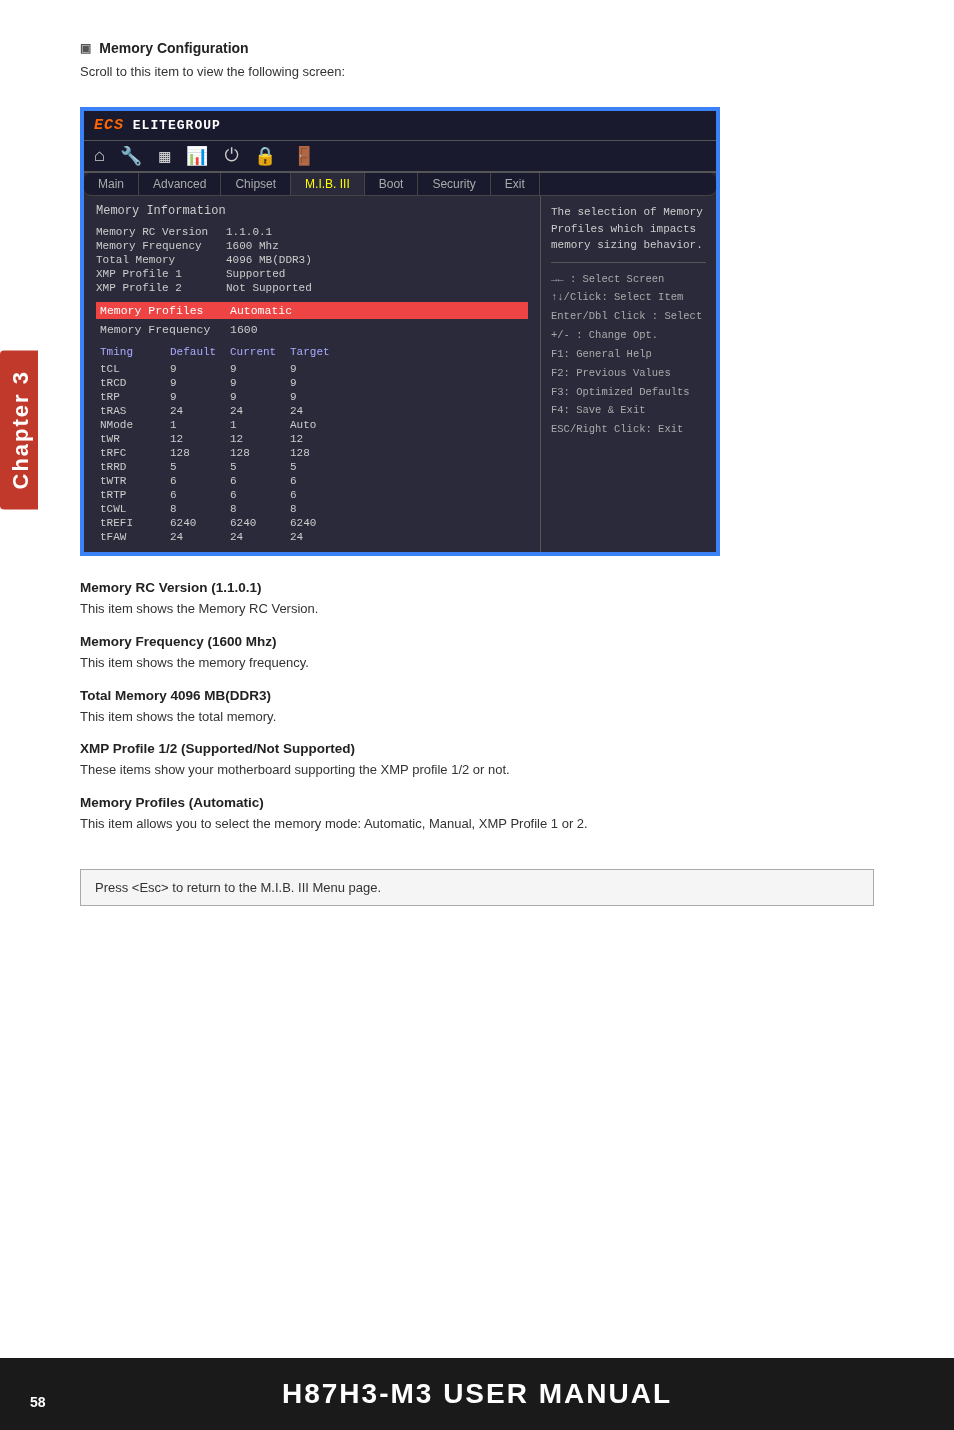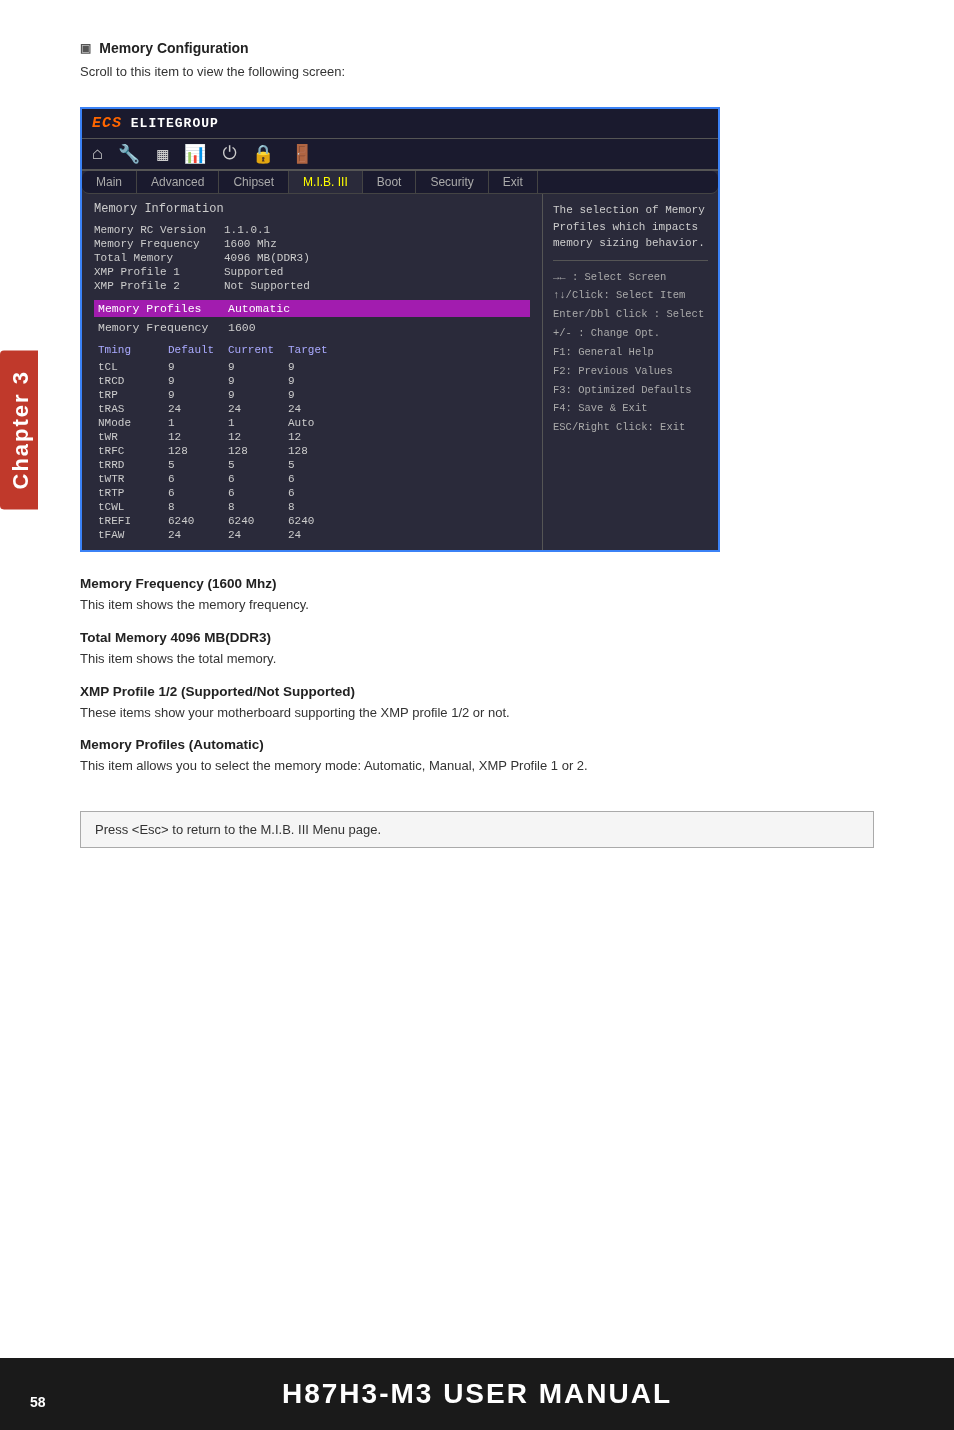--- a/index.html
+++ b/index.html
@@ -52,21 +52,21 @@
     }
 
     .scroll-text {
       font-size: 13px;
       margin-bottom: 28px;
       color: #333;
     }
 
     
     .bios-screen {
-      border: 2px solid #3b82f6;
+      border: 4px solid #3b82f6;
       background: #2a2a3a;
       width: 640px;
       margin-bottom: 24px;
       font-family: 'Courier New', monospace;
     }
 
     .bios-header {
       background: #1a1a2e;
       padding: 6px 10px;
       display: flex;
@@ -166,21 +166,21 @@
       color: #cccccc;
       width: 130px;
       flex-shrink: 0;
     }
 
     .bios-info-value {
       color: #cccccc;
     }
 
     .bios-highlight-row {
-      background: #a21caf;
+      background: #ef4444;
       display: flex;
       padding: 2px 4px;
       margin-bottom: 2px;
     }
 
     .bios-highlight-row .bios-info-label {
       color: #ffffff;
     }
 
     .bios-highlight-row .bios-info-value {
@@ -484,20 +484,24 @@
           <div>F3: Optimized Defaults</div>
           <div>F4: Save &amp; Exit</div>
           <div>ESC/Right Click: Exit</div>
         </div>
       </div>
 
     </div>
   </div>
 
   
+  <div class="body-section">
+    <div class="body-heading">Memory RC Version  (1.1.0.1)</div>
+    <div class="body-text">This item shows the Memory RC Version.</div>
+  </div>
 
   <div class="body-section">
     <div class="body-heading">Memory Frequency (1600 Mhz)</div>
     <div class="body-text">This item shows the memory frequency.</div>
   </div>
 
   <div class="body-section">
     <div class="body-heading">Total Memory 4096 MB(DDR3)</div>
     <div class="body-text">This item shows the total memory.</div>
   </div>

